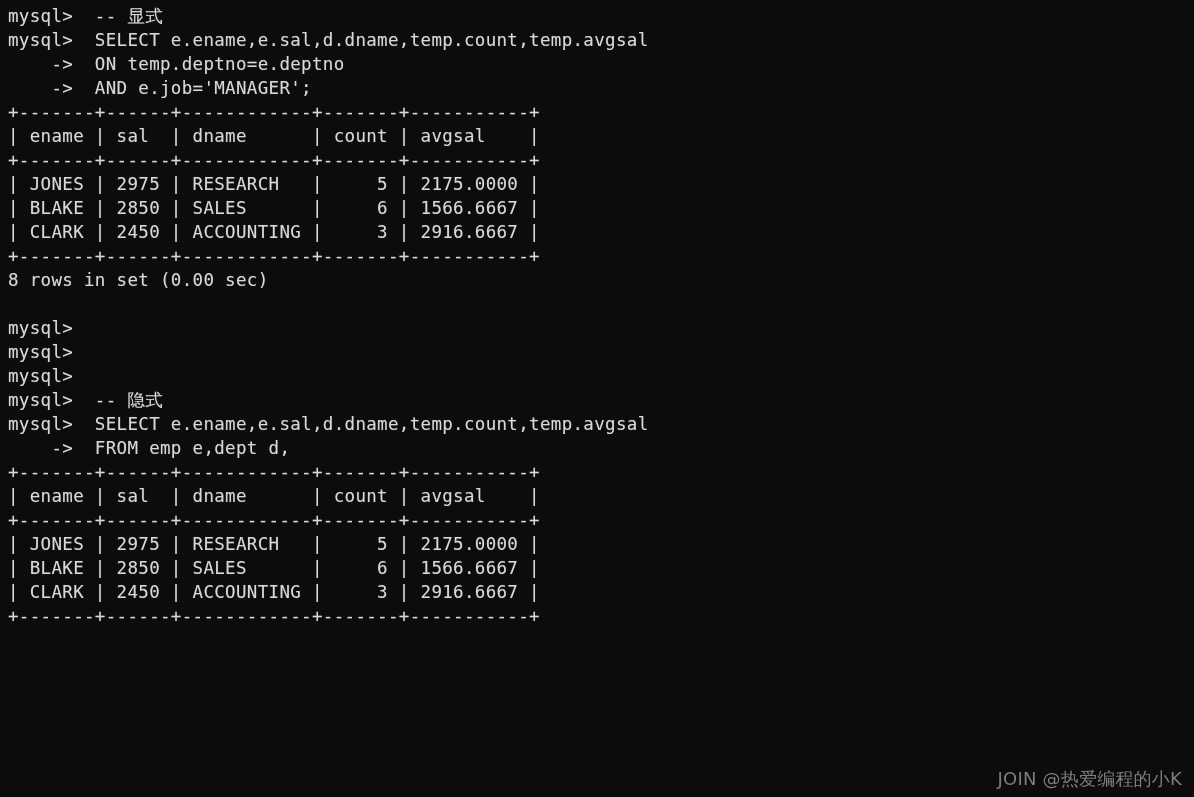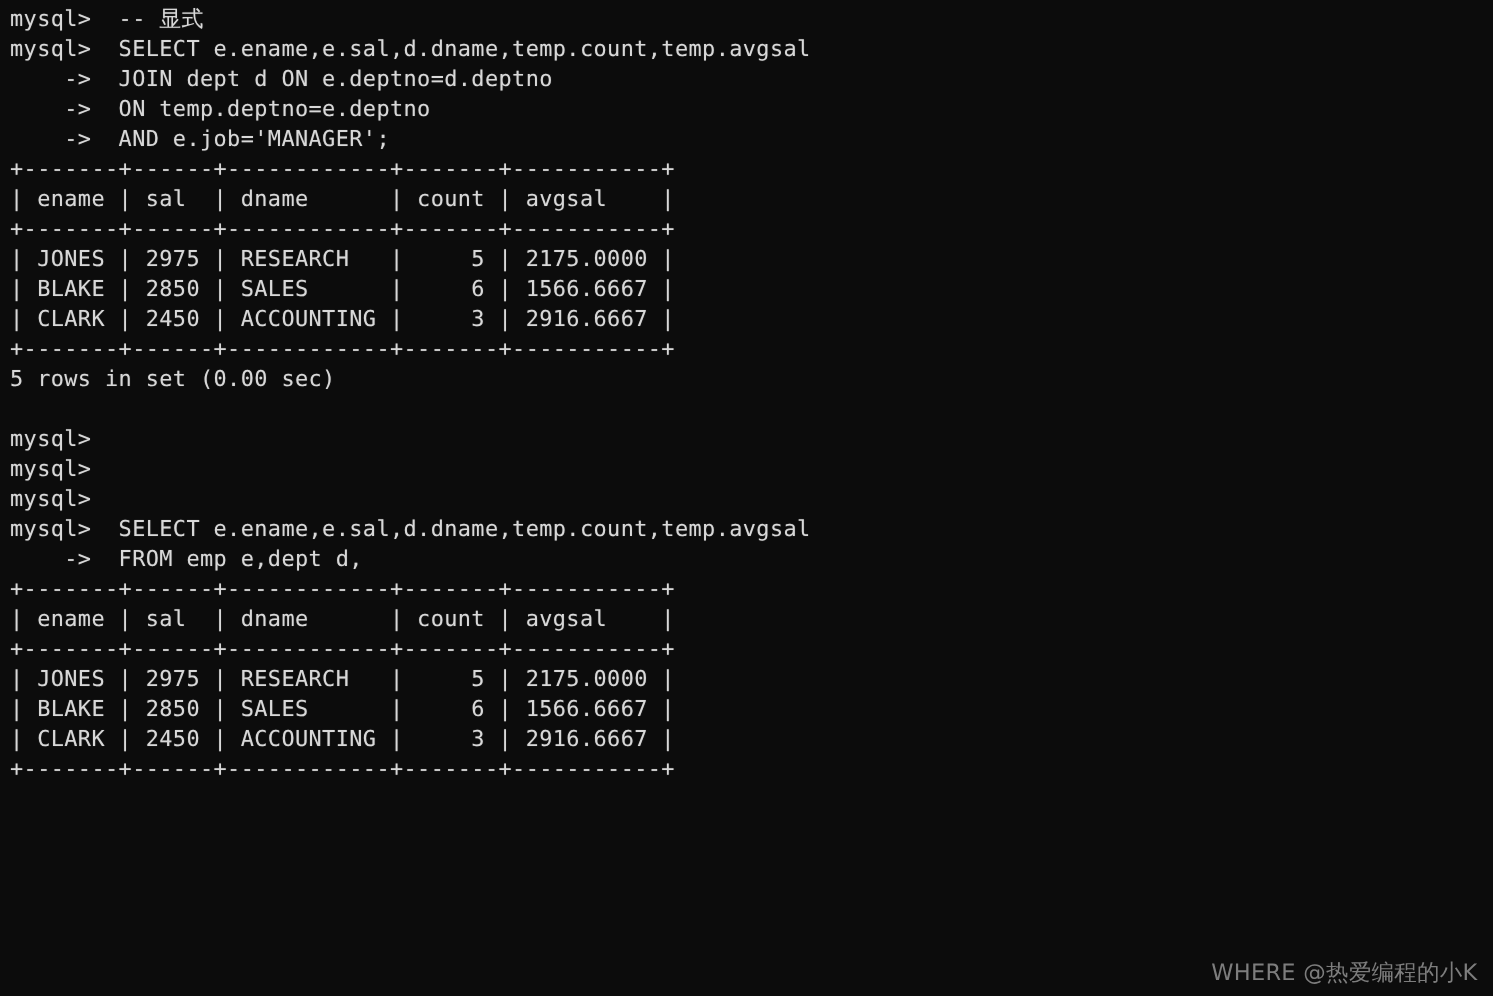--- a/index.html
+++ b/index.html
@@ -52,40 +52,40 @@
     user-select: none;
   }
 </style>
 </head>
 <body>
 
 <div id="terminal">
   <div id="terminal-output">
       <div class="line">mysql&gt;  -- 显式</div>
       <div class="line">mysql&gt;  SELECT e.ename,e.sal,d.dname,temp.count,temp.avgsal</div>
-      <div class="line">    -&gt;  JOIN dept d ON e.deptno=d.deptno</div>
       <div class="line">    -&gt;  ON temp.deptno=e.deptno</div>
       <div class="line">    -&gt;  AND e.job='MANAGER';</div>
       <div class="line">+-------+------+------------+-------+-----------+</div>
       <div class="line">| ename | sal  | dname      | count | avgsal    |</div>
       <div class="line">+-------+------+------------+-------+-----------+</div>
       <div class="line">| JONES | 2975 | RESEARCH   |     5 | 2175.0000 |</div>
       <div class="line">| BLAKE | 2850 | SALES      |     6 | 1566.6667 |</div>
       <div class="line">| CLARK | 2450 | ACCOUNTING |     3 | 2916.6667 |</div>
       <div class="line">+-------+------+------------+-------+-----------+</div>
-      <div class="line">5 rows in set (0.00 sec)</div>
+      <div class="line">8 rows in set (0.00 sec)</div>
       <div class="line blank">&nbsp;</div>
       <div class="line">mysql&gt;</div>
       <div class="line">mysql&gt;</div>
       <div class="line">mysql&gt;</div>
+      <div class="line">mysql&gt;  -- 隐式</div>
       <div class="line">mysql&gt;  SELECT e.ename,e.sal,d.dname,temp.count,temp.avgsal</div>
       <div class="line">    -&gt;  FROM emp e,dept d,</div>
       <div class="line">+-------+------+------------+-------+-----------+</div>
       <div class="line">| ename | sal  | dname      | count | avgsal    |</div>
       <div class="line">+-------+------+------------+-------+-----------+</div>
       <div class="line">| JONES | 2975 | RESEARCH   |     5 | 2175.0000 |</div>
       <div class="line">| BLAKE | 2850 | SALES      |     6 | 1566.6667 |</div>
       <div class="line">| CLARK | 2450 | ACCOUNTING |     3 | 2916.6667 |</div>
       <div class="line">+-------+------+------------+-------+-----------+</div>
     </div>
 </div>
 
-<div id="watermark">WHERE @热爱编程的小K</div>
+<div id="watermark">JOIN @热爱编程的小K</div>
 
 </body></html>

